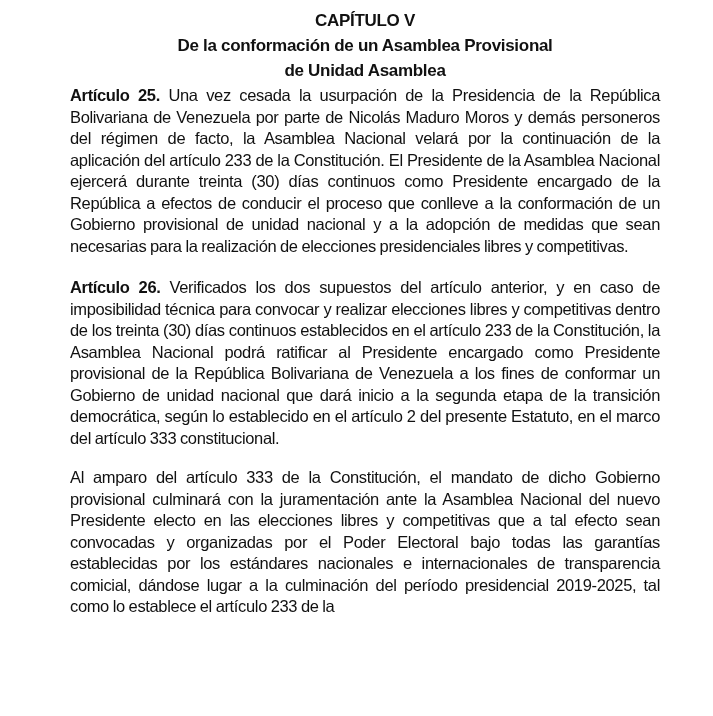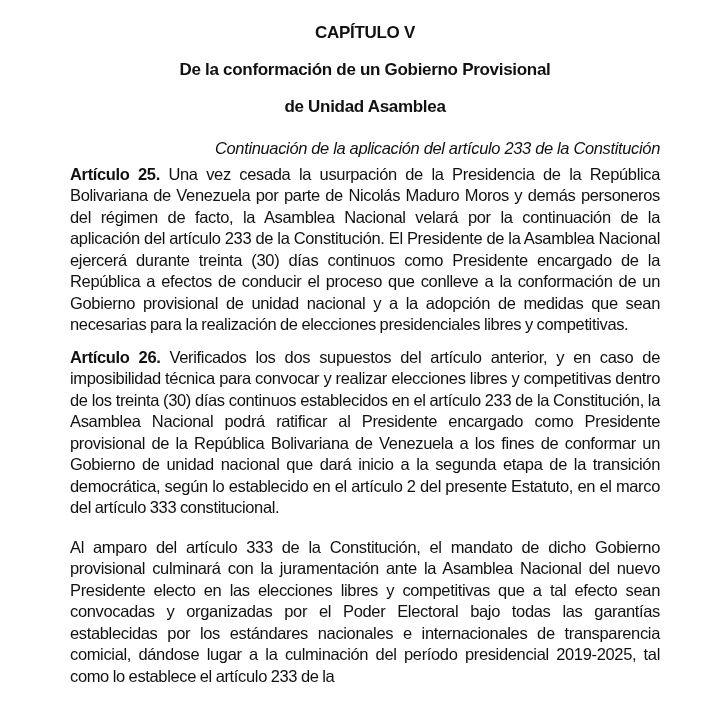--- a/index.html
+++ b/index.html
@@ -1,42 +1,39 @@
 <!DOCTYPE html>
 <html><head>
 <meta charset="utf-8">
 <style>
   html, body { margin: 0; padding: 0; background: #ffffff; }
   body { width: 713px; height: 716px; overflow: hidden; position: relative;
          font-family: "Liberation Sans", sans-serif; color: #111111; }
   .page { position: absolute; left: 70px; top: 6px; width: 590px; }
   .chapter { text-align: center; font-weight: bold; font-size: 17px; line-height: 21px;
-             letter-spacing: -0.3px; margin: 16px; }
+             letter-spacing: -0.3px; margin: 4px; }
   .subtitle { text-align: right; font-style: italic; font-size: 16.5px; line-height: 21.5px;
               margin: 0; letter-spacing: -0.35px; }
   .art { text-align: justify; font-size: 16.5px; line-height: 21.5px; margin: 0;
          letter-spacing: -0.35px; word-spacing: -0.5px; }
   .art b { font-weight: bold; }
   #ch { margin-top: 2px; }
   #sub1 { margin-top: 21px; }
   #art25 { margin-top: 4px; }
   #sub2 { margin-top: 23px; }
-  #art26 { margin-top: 11px; }
+  #art26 { margin-top: 20px; }
   #par2 { margin-top: 18px; }
 </style>
 </head>
 <body>
 
 <div class="page">
   <div id="ch">
     <p class="chapter">CAPÍTULO V</p>
-    <p class="chapter">De la conformación de un Gobierno Provisional</p>
+    <p class="chapter">De la conformación de un Asamblea Provisional</p>
     <p class="chapter">de Unidad Asamblea</p>
   </div>
 
-  <div id="sub1">
-    <p class="subtitle">Continuación de la aplicación del artículo 233 de la Constitución</p>
-  </div>
   <p id="art25" class="art"><b>Artículo 25.</b> <span>Una vez cesada la usurpación de la Presidencia de la República Bolivariana de Venezuela por parte de Nicolás Maduro Moros y demás personeros del régimen de facto, la Asamblea Nacional velará por la continuación de la aplicación del artículo 233 de la Constitución. El Presidente de la Asamblea Nacional ejercerá durante treinta (30) días continuos como Presidente encargado de la República a efectos de conducir el proceso que conlleve a la conformación de un Gobierno provisional de unidad nacional y a la adopción de medidas que sean necesarias para la realización de elecciones presidenciales libres y competitivas.</span></p>
 
   <p id="art26" class="art"><b>Artículo 26.</b> <span>Verificados los dos supuestos del artículo anterior, y en caso de imposibilidad técnica para convocar y realizar elecciones libres y competitivas dentro de los treinta (30) días continuos establecidos en el artículo 233 de la Constitución, la Asamblea Nacional podrá ratificar al Presidente encargado como Presidente provisional de la República Bolivariana de Venezuela a los fines de conformar un Gobierno de unidad nacional que dará inicio a la segunda etapa de la transición democrática, según lo establecido en el artículo 2 del presente Estatuto, en el marco del artículo 333 constitucional.</span></p>
   <p id="par2" class="art">Al amparo del artículo 333 de la Constitución, el mandato de dicho Gobierno provisional culminará con la juramentación ante la Asamblea Nacional del nuevo Presidente electo en las elecciones libres y competitivas que a tal efecto sean convocadas y organizadas por el Poder Electoral bajo todas las garantías establecidas por los estándares nacionales e internacionales de transparencia comicial, dándose lugar a la culminación del período presidencial 2019-2025, tal como lo establece el artículo 233 de la</p>
 </div>
 
 </body></html>

